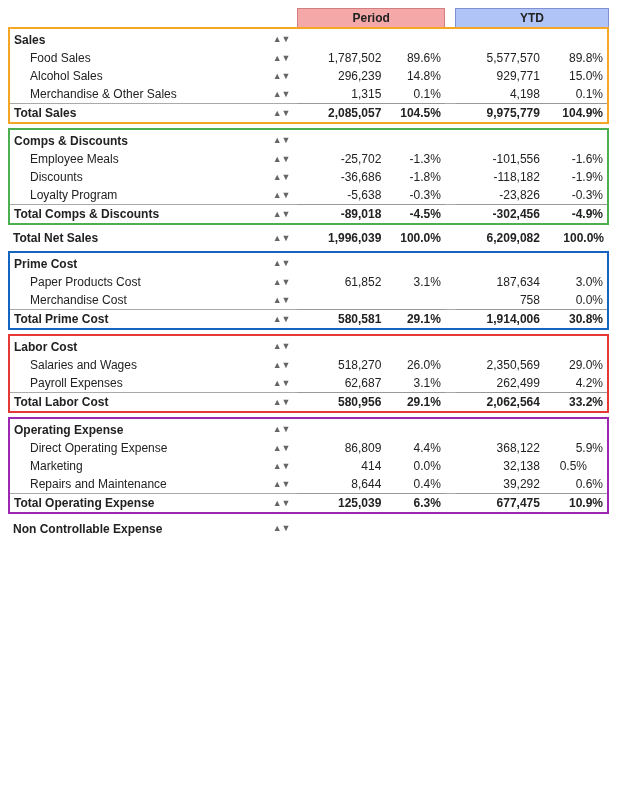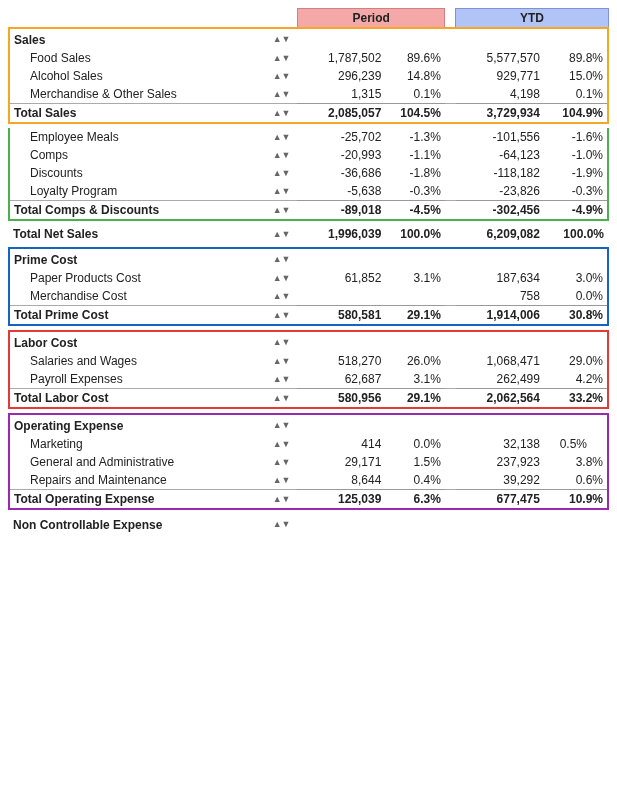--- a/index.html
+++ b/index.html
@@ -89,43 +89,43 @@
           <td></td>
           <td style="text-align: right; padding-right: 4px;">4,198</td>
           <td style="text-align: right; padding-right: 4px; border-right: 2px solid rgb(245, 166, 35);">0.1%</td>
         </tr>
         <tr style="border-top: 1px solid rgb(170, 170, 170);">
           <td style="padding-left: 4px; font-weight: bold; border-bottom: 2px solid rgb(245, 166, 35); border-left: 2px solid rgb(245, 166, 35);">Total Sales</td>
           <td style="text-align: center; font-size: 9px; color: rgb(102, 102, 102); cursor: pointer; border-bottom: 2px solid rgb(245, 166, 35);">▲▼</td>
           <td style="text-align: right; padding-right: 4px; font-weight: bold; border-top: 1px solid rgb(153, 153, 153); border-bottom: 2px solid rgb(245, 166, 35);">2,085,057</td>
           <td style="text-align: right; padding-right: 4px; font-weight: bold; border-top: 1px solid rgb(153, 153, 153); border-bottom: 2px solid rgb(245, 166, 35);">104.5%</td>
           <td style="border-bottom: 2px solid rgb(245, 166, 35);"></td>
-          <td style="text-align: right; padding-right: 4px; font-weight: bold; border-top: 1px solid rgb(153, 153, 153); border-bottom: 2px solid rgb(245, 166, 35);">3,729,934</td>
+          <td style="text-align: right; padding-right: 4px; font-weight: bold; border-top: 1px solid rgb(153, 153, 153); border-bottom: 2px solid rgb(245, 166, 35);">9,975,779</td>
           <td style="text-align: right; padding-right: 4px; font-weight: bold; border-top: 1px solid rgb(153, 153, 153); border-bottom: 2px solid rgb(245, 166, 35); border-right: 2px solid rgb(245, 166, 35);">104.9%</td>
         </tr>
         <tr>
           <td colspan="7" style="height: 5px;"></td>
+        </tr>
+        <tr>
+          <td style="padding-left: 4px; font-weight: bold; padding-top: 4px; border-top: 2px solid rgb(76, 175, 80); border-left: 2px solid rgb(76, 175, 80);">Comps &amp; Discounts</td>
+          <td style="text-align: center; font-size: 9px; color: rgb(102, 102, 102); cursor: pointer; border-top: 2px solid rgb(76, 175, 80);">▲▼</td>
+          <td style="text-align: right; padding-right: 4px; border-top: 2px solid rgb(76, 175, 80);"></td>
+          <td style="text-align: right; padding-right: 4px; border-top: 2px solid rgb(76, 175, 80);"></td>
+          <td style="border-top: 2px solid rgb(76, 175, 80);"></td>
+          <td style="text-align: right; padding-right: 4px; border-top: 2px solid rgb(76, 175, 80);"></td>
+          <td style="text-align: right; padding-right: 4px; border-top: 2px solid rgb(76, 175, 80); border-right: 2px solid rgb(76, 175, 80);"></td>
         </tr>
         <tr>
           <td style="padding-left: 20px; border-left: 2px solid rgb(76, 175, 80);">Employee Meals</td>
           <td style="text-align: center; font-size: 9px; color: rgb(102, 102, 102); cursor: pointer;">▲▼</td>
           <td style="text-align: right; padding-right: 4px;">-25,702</td>
           <td style="text-align: right; padding-right: 4px;">-1.3%</td>
           <td></td>
           <td style="text-align: right; padding-right: 4px;">-101,556</td>
           <td style="text-align: right; padding-right: 4px; border-right: 2px solid rgb(76, 175, 80);">-1.6%</td>
-        </tr>
-        <tr>
-          <td style="padding-left: 20px; border-left: 2px solid rgb(76, 175, 80);">Comps</td>
-          <td style="text-align: center; font-size: 9px; color: rgb(102, 102, 102); cursor: pointer;">▲▼</td>
-          <td style="text-align: right; padding-right: 4px;">-20,993</td>
-          <td style="text-align: right; padding-right: 4px;">-1.1%</td>
-          <td></td>
-          <td style="text-align: right; padding-right: 4px;">-64,123</td>
-          <td style="text-align: right; padding-right: 4px; border-right: 2px solid rgb(76, 175, 80);">-1.0%</td>
         </tr>
         <tr>
           <td style="padding-left: 20px; border-left: 2px solid rgb(76, 175, 80);">Discounts</td>
           <td style="text-align: center; font-size: 9px; color: rgb(102, 102, 102); cursor: pointer;">▲▼</td>
           <td style="text-align: right; padding-right: 4px;">-36,686</td>
           <td style="text-align: right; padding-right: 4px;">-1.8%</td>
           <td></td>
           <td style="text-align: right; padding-right: 4px;">-118,182</td>
           <td style="text-align: right; padding-right: 4px; border-right: 2px solid rgb(76, 175, 80);">-1.9%</td>
         </tr>
@@ -209,21 +209,21 @@
           <td style="border-top: 2px solid rgb(229, 57, 53);"></td>
           <td style="text-align: right; padding-right: 4px; border-top: 2px solid rgb(229, 57, 53);"></td>
           <td style="text-align: right; padding-right: 4px; border-top: 2px solid rgb(229, 57, 53); border-right: 2px solid rgb(229, 57, 53);"></td>
         </tr>
         <tr>
           <td style="padding-left: 20px; border-left: 2px solid rgb(229, 57, 53);">Salaries and Wages</td>
           <td style="text-align: center; font-size: 9px; color: rgb(102, 102, 102); cursor: pointer;">▲▼</td>
           <td style="text-align: right; padding-right: 4px;">518,270</td>
           <td style="text-align: right; padding-right: 4px;">26.0%</td>
           <td></td>
-          <td style="text-align: right; padding-right: 4px;">1,068,471</td>
+          <td style="text-align: right; padding-right: 4px;">2,350,569</td>
           <td style="text-align: right; padding-right: 4px; border-right: 2px solid rgb(229, 57, 53);">29.0%</td>
         </tr>
         <tr>
           <td style="padding-left: 20px; border-left: 2px solid rgb(229, 57, 53);">Payroll Expenses</td>
           <td style="text-align: center; font-size: 9px; color: rgb(102, 102, 102); cursor: pointer;">▲▼</td>
           <td style="text-align: right; padding-right: 4px;">62,687</td>
           <td style="text-align: right; padding-right: 4px;">3.1%</td>
           <td></td>
           <td style="text-align: right; padding-right: 4px;">262,499</td>
           <td style="text-align: right; padding-right: 4px; border-right: 2px solid rgb(229, 57, 53);">4.2%</td>
@@ -243,36 +243,36 @@
         <tr>
           <td style="padding-left: 4px; font-weight: bold; padding-top: 4px; border-top: 2px solid rgb(156, 39, 176); border-left: 2px solid rgb(156, 39, 176);">Operating Expense</td>
           <td style="text-align: center; font-size: 9px; color: rgb(102, 102, 102); cursor: pointer; border-top: 2px solid rgb(156, 39, 176);">▲▼</td>
           <td style="text-align: right; padding-right: 4px; border-top: 2px solid rgb(156, 39, 176);"></td>
           <td style="text-align: right; padding-right: 4px; border-top: 2px solid rgb(156, 39, 176);"></td>
           <td style="border-top: 2px solid rgb(156, 39, 176);"></td>
           <td style="text-align: right; padding-right: 4px; border-top: 2px solid rgb(156, 39, 176);"></td>
           <td style="text-align: right; padding-right: 4px; border-top: 2px solid rgb(156, 39, 176); border-right: 2px solid rgb(156, 39, 176);"></td>
         </tr>
         <tr>
+          <td style="padding-left: 20px; border-left: 2px solid rgb(156, 39, 176);">Direct Operating Expense</td>
+          <td style="text-align: center; font-size: 9px; color: rgb(102, 102, 102); cursor: pointer;">▲▼</td>
+          <td style="text-align: right; padding-right: 4px;">86,809</td>
+          <td style="text-align: right; padding-right: 4px;">4.4%</td>
+          <td></td>
+          <td style="text-align: right; padding-right: 4px;">368,122</td>
+          <td style="text-align: right; padding-right: 4px; border-right: 2px solid rgb(156, 39, 176);">5.9%</td>
+        </tr>
+        <tr>
           <td style="padding-left: 20px; border-left: 2px solid rgb(156, 39, 176);">Marketing</td>
           <td style="text-align: center; font-size: 9px; color: rgb(102, 102, 102); cursor: pointer;">▲▼</td>
           <td style="text-align: right; padding-right: 4px;">414</td>
           <td style="text-align: right; padding-right: 4px;">0.0%</td>
           <td></td>
           <td style="text-align: right; padding-right: 4px;">32,138</td>
           <td style="text-align: right; padding-right: 20px; border-right: 2px solid rgb(156, 39, 176);">0.5%</td>
-        </tr>
-        <tr>
-          <td style="padding-left: 20px; border-left: 2px solid rgb(156, 39, 176);">General and Administrative</td>
-          <td style="text-align: center; font-size: 9px; color: rgb(102, 102, 102); cursor: pointer;">▲▼</td>
-          <td style="text-align: right; padding-right: 4px;">29,171</td>
-          <td style="text-align: right; padding-right: 4px;">1.5%</td>
-          <td></td>
-          <td style="text-align: right; padding-right: 4px;">237,923</td>
-          <td style="text-align: right; padding-right: 4px; border-right: 2px solid rgb(156, 39, 176);">3.8%</td>
         </tr>
         <tr>
           <td style="padding-left: 20px; border-left: 2px solid rgb(156, 39, 176);">Repairs and Maintenance</td>
           <td style="text-align: center; font-size: 9px; color: rgb(102, 102, 102); cursor: pointer;">▲▼</td>
           <td style="text-align: right; padding-right: 4px;">8,644</td>
           <td style="text-align: right; padding-right: 4px;">0.4%</td>
           <td></td>
           <td style="text-align: right; padding-right: 4px;">39,292</td>
           <td style="text-align: right; padding-right: 4px; border-right: 2px solid rgb(156, 39, 176);">0.6%</td>
         </tr>

